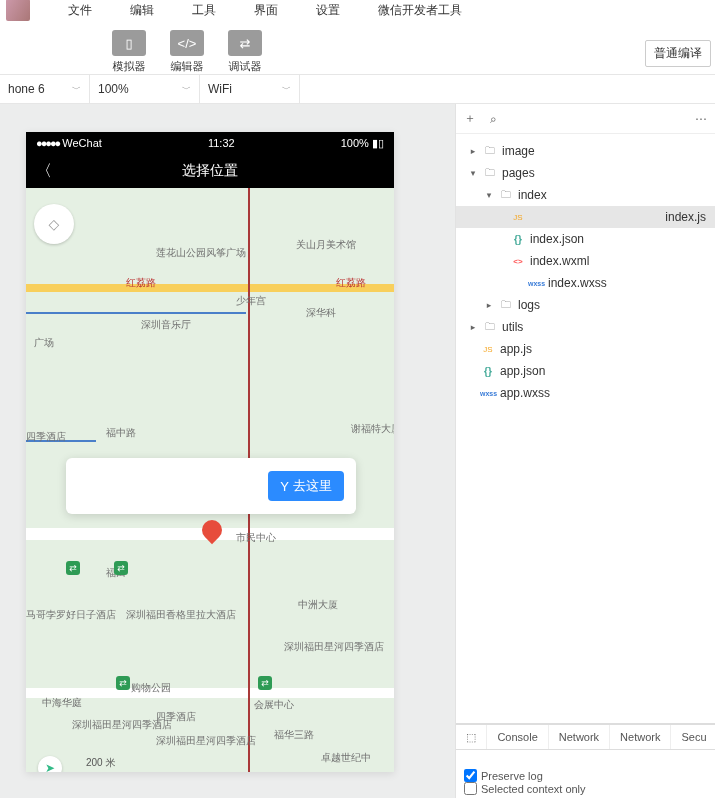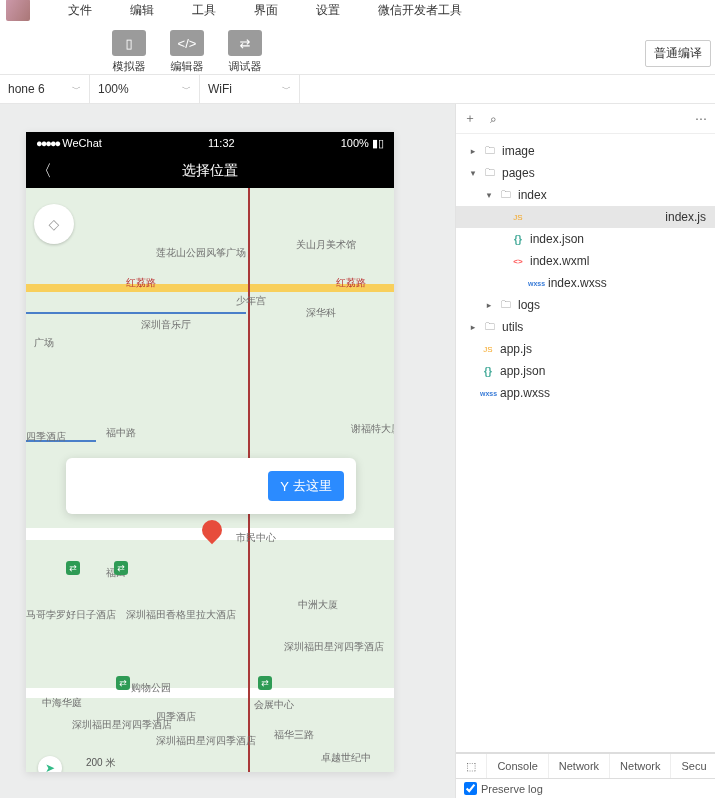--- a/index.html
+++ b/index.html
@@ -43,21 +43,21 @@
 .ic { width:16px; text-align:center; font-size:10px; }
 .fld { color:#555; }
 .js { color:#f5a623; font-weight:normal; font-size:8px; }
 .json { color:#4a9; font-weight:bold; }
 .wxml { color:#f55; font-weight:bold; font-size:8px; }
 .wxss { color:#3b7dd8; font-weight:bold; font-size:7px; }
 .bottom-panel { border-top:1px solid #ddd; }
 .path-row { display:flex; align-items:center; padding:4px 8px; font-size:11px; color:#333; gap:24px; }
 .tabs { display:flex; align-items:center; border-top:1px solid #ddd; border-bottom:1px solid #ddd; height:26px; font-size:11px; color:#555; }
 .tabs .t { padding:0 10px; border-right:1px solid #eee; height:100%; display:flex; align-items:center; }
-.opts { padding:3px 8px; font-size:11px; color:#555; }
+.opts { padding:3px 8px; font-size:11px; color:#555;margin-top:16px; }
 .opts label { display:flex; align-items:center; gap:4px; }
 .footer { position:absolute; left:0; bottom:0; width:455px; display:flex; align-items:center; padding:3px 10px; font-size:11px; color:#666; background:#eceded; gap:28px; border-top:1px solid #ddd; }
 .vline { position:absolute; width:2px; background:#a93939; }
 .hline { position:absolute; height:2px; background:#4a7fc9; }
 </style>
 </head>
 <body>
 
 <div class="menubar">
   <div class="avatar"></div>
@@ -233,16 +233,20 @@
         <div class="t">Console</div>
         <div class="t">Network</div>
         <div class="t">Network</div>
         <div class="t">Secu</div>
       </div>
       <div class="opts">
         <label>
             <input type="checkbox" checked="" style="">
             <span>Preserve log</span>
           </label>
+        <label>
+            <input type="checkbox" style="">
+            <span>Selected context only</span>
+          </label>
       </div>
     </div>
   </div>
 </div>
 
 </body></html>

